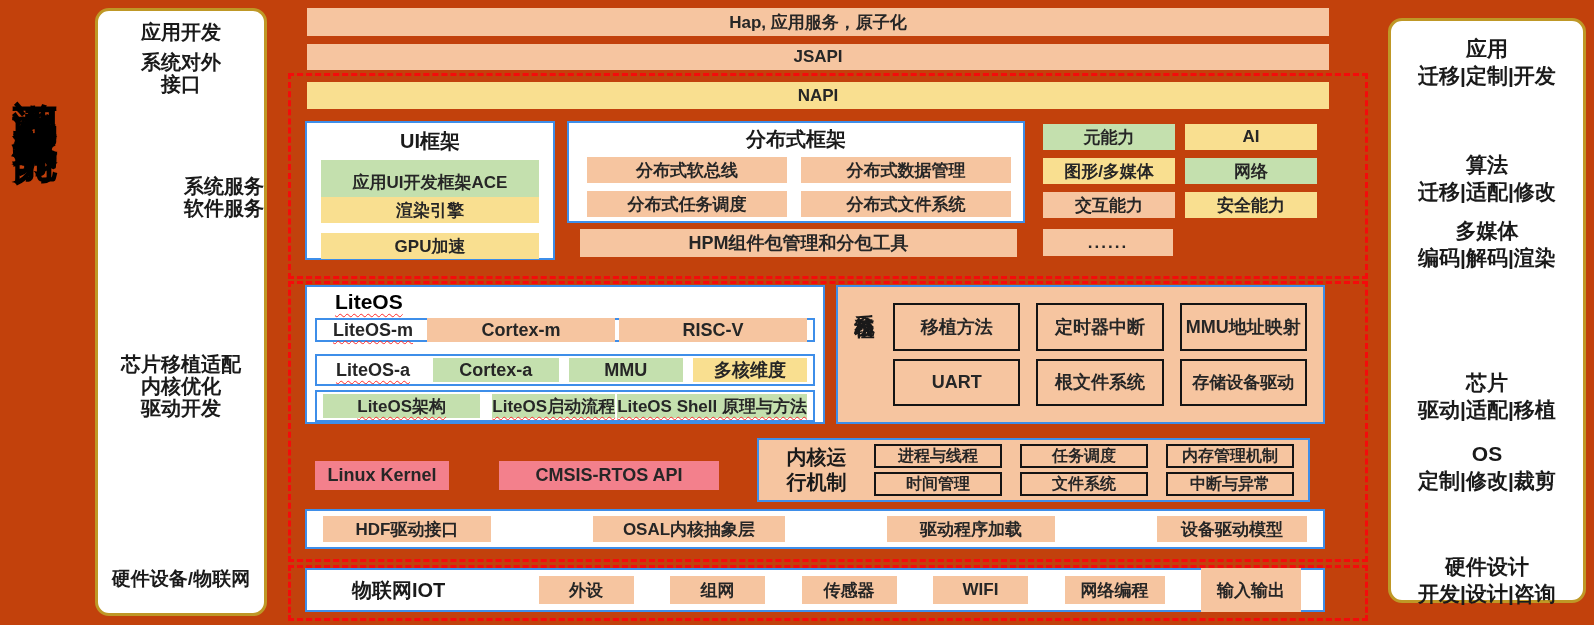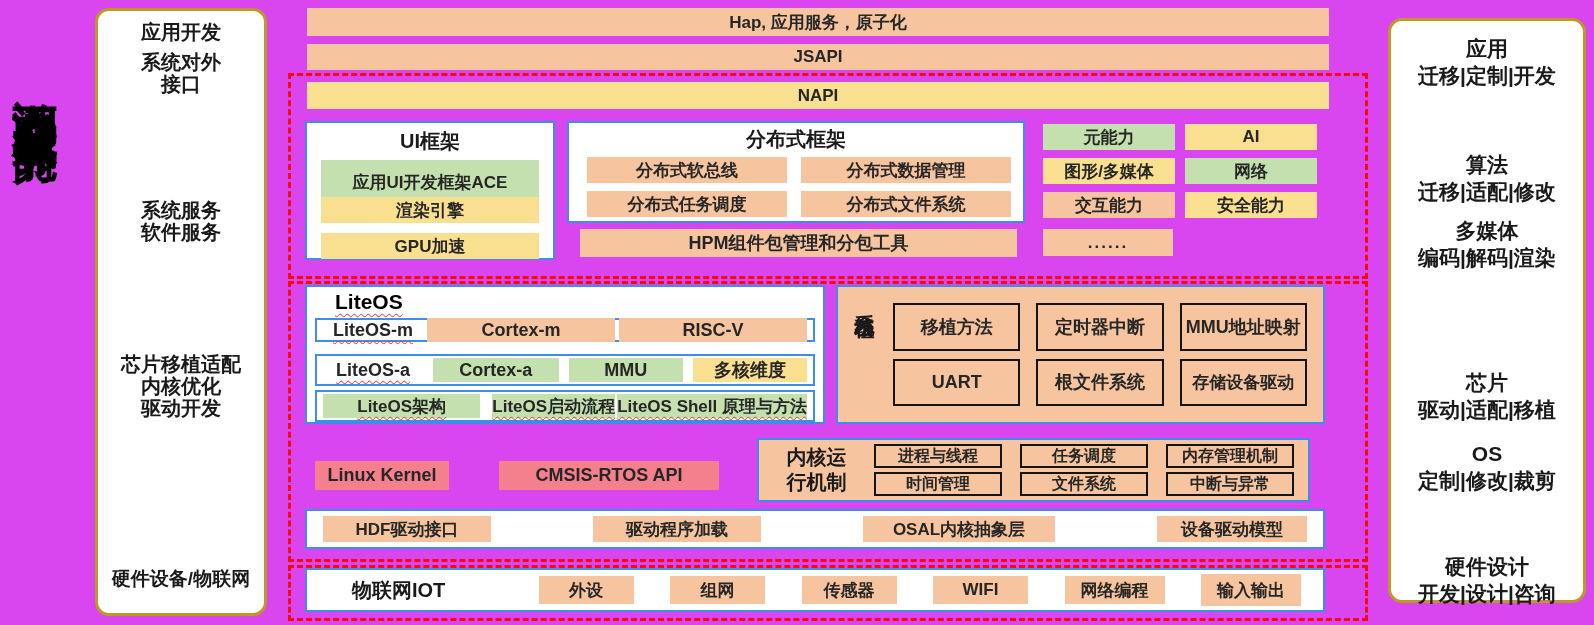--- a/index.html
+++ b/index.html
@@ -1,17 +1,17 @@
 <!DOCTYPE html>
 <html><head>
 <meta charset="utf-8">
 <style>
   html,body{margin:0;padding:0;background:#fff;}
   body{font-family:"Liberation Sans","DejaVu Sans",sans-serif;color:#262626;}
-  .canvas{position:relative;width:1594px;height:625px;background:#d946ef;overflow:hidden;}
+  .canvas{position:relative;width:1594px;height:625px;background:#c2410c;overflow:hidden;}
   .abs{position:absolute;box-sizing:border-box;}
   .bar{display:flex;align-items:center;justify-content:center;font-weight:bold;box-sizing:border-box;white-space:nowrap;}
   .orange{background:#F6C5A0;}
   .yellow{background:#F9DF90;}
   .green{background:#C4E0AE;}
   .pink{background:#F3808C;}
   .bblue{border:2px solid #3E8EE9;background:#fff;}
   .bblue-fill{border:2px solid #3E8EE9;background:#F6C5A0;}
   .gold{border:3px solid #BF9826;border-radius:14px;background:#fff;}
   .dash{border:3px dashed #F40B0B;background:transparent;}
@@ -28,21 +28,21 @@
 <body>
 
 <div class="canvas">
 
   <div class="abs vtitle" style="left:4px;top:64px;">鸿湖万联全栈式服务能力</div>
 
   <div class="abs gold" style="left:95px;top:8px;width:172px;height:608px;">
     <div class="plabel" style="top:10px;">应用开发</div>
     <div class="plabel" style="top:40px;">系统对外
 接口</div>
-    <div class="plabel" style="top:188px;">系统服务
+    <div class="plabel" style="top:164px;text-align:right;">系统服务
 软件服务</div>
     <div class="plabel" style="top:318px;margin-top:24px;">芯片移植适配
 内核优化
 驱动开发</div>
     <div class="plabel" style="top:557px;font-size:19px;">硬件设备/物联网</div>
   </div>
 
   <div class="abs bar orange fs17" style="left:307px;top:8px;width:1022px;height:28px;">Hap, 应用服务，原子化</div>
   <div class="abs bar orange fs17" style="left:307px;top:44px;width:1022px;height:26px;">JSAPI</div>
   <div class="abs bar yellow fs17" style="left:307px;top:82px;width:1022px;height:27px;">NAPI</div>
@@ -125,33 +125,33 @@
       <div class="blk fs16" style="height:24px;">任务调度</div>
       <div class="blk fs16" style="height:24px;">内存管理机制</div>
       <div class="blk fs16" style="height:24px;">时间管理</div>
       <div class="blk fs16" style="height:24px;">文件系统</div>
       <div class="blk fs16" style="height:24px;">中断与异常</div>
     </div>
   </div>
 
   <div class="abs bblue" style="left:305px;top:509px;width:1020px;height:40px;display:flex;align-items:center;justify-content:space-between;padding:0 16px;">
     <div class="bar orange fs17" style="width:168px;height:26px;">HDF驱动接口</div>
+    <div class="bar orange fs17" style="width:192px;height:26px;">OSAL内核抽象层</div>
     <div class="bar orange fs17" style="width:168px;height:26px;">驱动程序加载</div>
-    <div class="bar orange fs17" style="width:192px;height:26px;">OSAL内核抽象层</div>
     <div class="bar orange fs17" style="width:150px;height:26px;">设备驱动模型</div>
   </div>
 
   <div class="abs bblue" style="left:305px;top:568px;width:1020px;height:44px;display:flex;align-items:center;justify-content:space-between;padding:0 22px 0 45px;">
     <div style="width:150px;font-weight:bold;font-size:20px;color:#1a1a1a;">物联网IOT</div>
     <div class="bar orange fs17" style="width:95px;height:28px;">外设</div>
     <div class="bar orange fs17" style="width:95px;height:28px;">组网</div>
     <div class="bar orange fs17" style="width:95px;height:28px;">传感器</div>
     <div class="bar orange fs17" style="width:95px;height:28px;">WIFI</div>
     <div class="bar orange fs17" style="width:100px;height:28px;">网络编程</div>
-    <div class="bar orange fs17" style="width:100px;height:32px;">输入输出</div>
+    <div class="bar orange fs17" style="width:100px;height:44px;">输入输出</div>
   </div>
 
   <div class="abs gold" style="left:1388px;top:18px;width:198px;height:585px;">
     <div class="rlabel" style="top:14px;">应用
 迁移|定制|开发</div>
     <div class="rlabel" style="top:130px;">算法
 迁移|适配|修改</div>
     <div class="rlabel" style="top:196px;">多媒体
 编码|解码|渲染</div>
     <div class="rlabel" style="top:348px;">芯片

